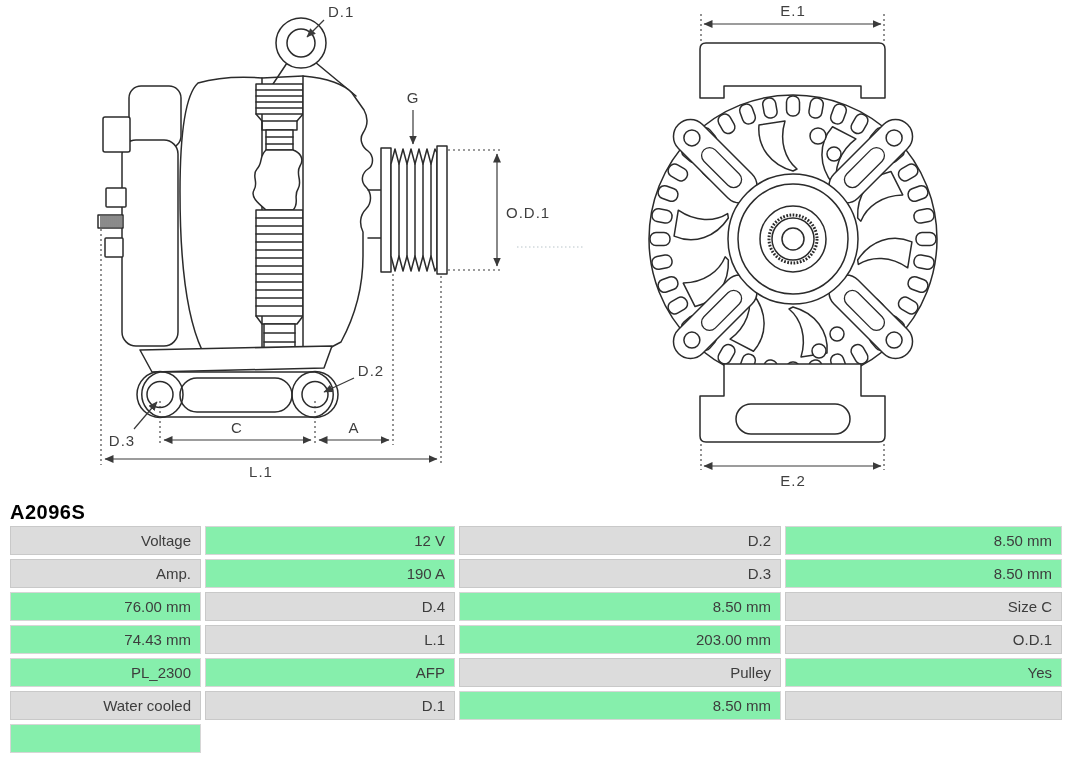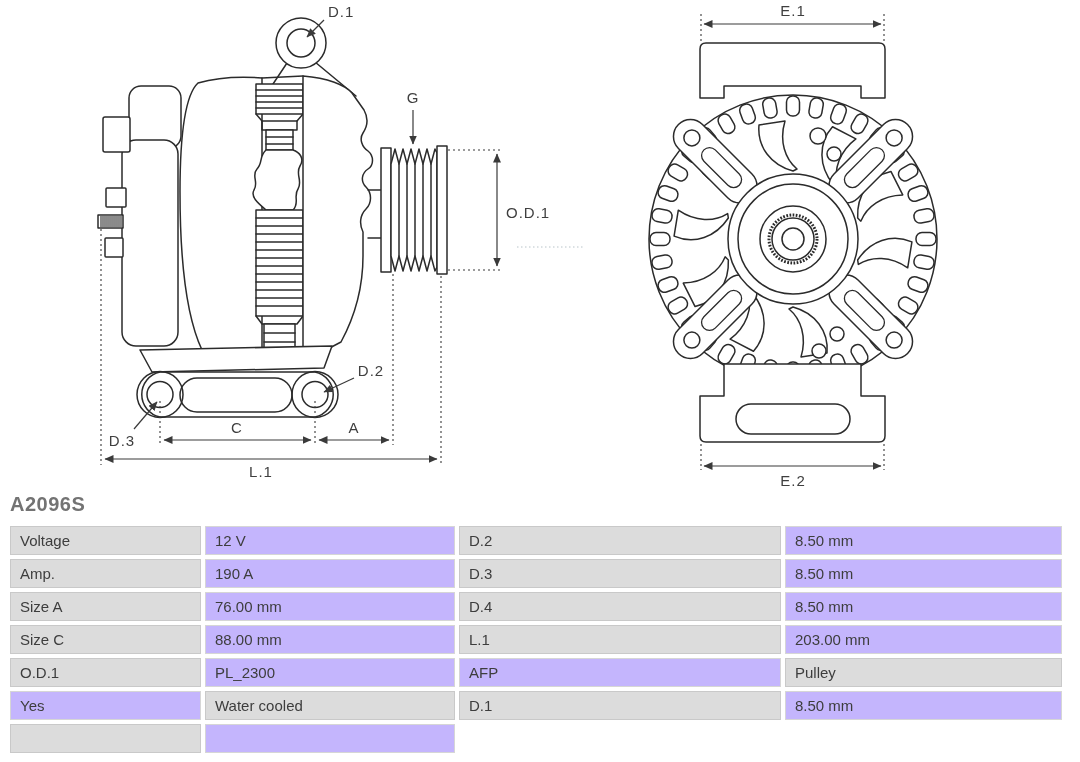--- a/index.html
+++ b/index.html
@@ -11,23 +11,23 @@
   .fw{fill:#fff;stroke:#2b2b2b;stroke-width:1.5;stroke-linejoin:round;}
   .hatch{fill:none;stroke:#2b2b2b;stroke-width:1.1;}
   .dim{fill:none;stroke:#3a3a3a;stroke-width:1.2;}
   .dot{fill:none;stroke:#3a3a3a;stroke-width:1.1;stroke-dasharray:2 3;}
   .dotlight{fill:none;stroke:#b9c4c9;stroke-width:1;stroke-dasharray:1.5 2.5;}
   .teeth{fill:none;stroke:#2b2b2b;stroke-width:3;stroke-dasharray:1.7 1.5;}
   .part-number{position:absolute;left:10px;top:493px;font-size:20px;font-weight:700;letter-spacing:.5px;}
   .spec-table{position:absolute;left:10px;top:526px;display:grid;
               grid-template-columns:191px 250px 322px 277px;grid-auto-rows:29px;gap:4px;}
   .cell{box-sizing:border-box;height:29px;line-height:27px;font-size:15px;color:#3d3d3d;
-        text-align:left;padding:0 9px;white-space:nowrap;overflow:hidden;}
+        text-align:right;padding:0 9px;white-space:nowrap;overflow:hidden;}
   .lab{background:#dcdcdc;border:1px solid #c9c9c9;}
-  .val{background:#c4b5fd;border:1px solid #d6d6d6;}
+  .val{background:#86efac;border:1px solid #d6d6d6;}
 </style>
 </head>
 <body>
 
 <div class="page">
 
   <svg class="drawing" width="1080" height="492" viewBox="0 0 1080 492">
     <defs>
       <marker id="ah" markerWidth="10" markerHeight="9" refX="8.5" refY="4" orient="auto-start-reverse" markerUnits="userSpaceOnUse">
         <path d="M0,0 L9,4 L0,8 Z" fill="#3a3a3a"></path>
@@ -195,41 +195,40 @@
 
       <path class="fw" d="M700,396 L724,396 L724,364 L861,364 L861,396 L885,396 L885,436 Q885,442 879,442 L706,442 Q700,442 700,436 Z"></path>
       <rect class="fw" x="736" y="404" width="114" height="30" rx="15"></rect>
 
       <path class="dot" d="M701,444V470 M884,444V470"></path>
       <line class="dim" x1="704" y1="466" x2="881" y2="466" marker-start="url(#ah)" marker-end="url(#ah)"></line>
       <text x="793" y="486" text-anchor="middle">E.2</text>
     </g>
   </svg>
 
-  <div class="part-number" id="partnum" style="color: #737373;">A2096S</div>
+  <div class="part-number" id="partnum" style="color: #000000; margin-top: 8px;">A2096S</div>
 
   <div class="spec-table">
 
     <div class="cell lab">Voltage</div>
     <div class="cell val">12 V</div>
     <div class="cell lab">D.2</div>
     <div class="cell val">8.50 mm</div>
 
     <div class="cell lab">Amp.</div>
     <div class="cell val">190 A</div>
     <div class="cell lab">D.3</div>
     <div class="cell val">8.50 mm</div>
 
-    <div class="cell lab">Size A</div>
     <div class="cell val">76.00 mm</div>
     <div class="cell lab">D.4</div>
     <div class="cell val">8.50 mm</div>
 
     <div class="cell lab">Size C</div>
-    <div class="cell val">88.00 mm</div>
+    <div class="cell val">74.43 mm</div>
     <div class="cell lab">L.1</div>
     <div class="cell val">203.00 mm</div>
 
     <div class="cell lab">O.D.1</div>
     <div class="cell val">PL_2300</div>
 
     <div class="cell val">AFP</div>
     <div class="cell lab">Pulley</div>
     <div class="cell val">Yes</div>
     <div class="cell lab">Water cooled</div>

